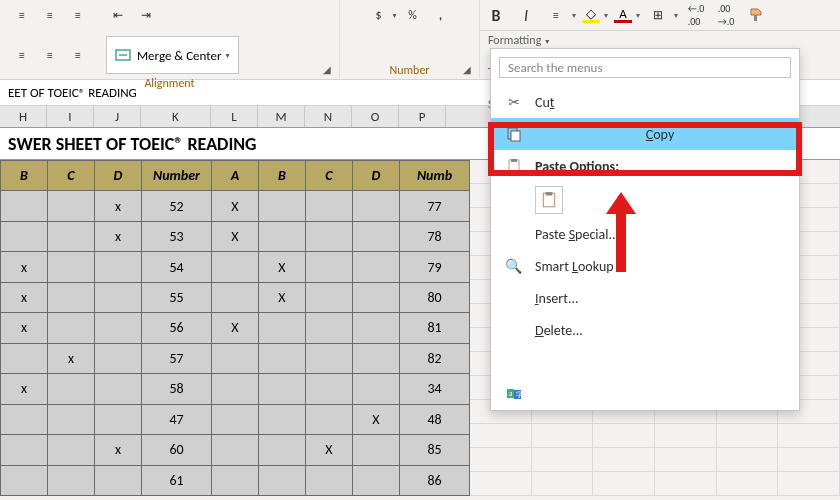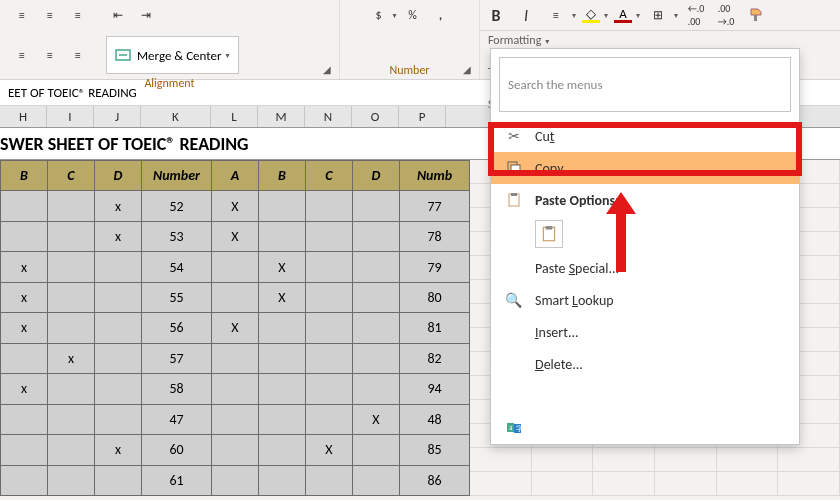--- a/index.html
+++ b/index.html
@@ -28,40 +28,40 @@
 .ribbon-handles span::after { content: "▾"; font-size: 8px; margin-left: 4px; }
 
 
 .formula-area { background: #fff; border-bottom: 1px solid #d4d4d4; padding: 4px 8px; font-size: 13px; color: #000000; height: 26px; display: flex; align-items: center; }
 
 
 .col-headers { display: flex; background: #e6e6e6; border-bottom: 1px solid #999; height: 22px; }
 .col-h { width: 47px; border-right: 1px solid #c8c6c4; text-align: center; font-size: 13px; color: #323130; line-height: 22px; }
 
 
-.title-row { background: #fff; border-bottom: 1px solid #999; padding: 4px 0; font-weight: bold; font-size: 18px; font-family: Calibri, sans-serif; height: 32px; display: flex; align-items: center; }
+.title-row { background: #fff; border-bottom: 1px solid #999; padding: 4px 8px; font-weight: bold; font-size: 18px; font-family: Calibri, sans-serif; height: 32px; display: flex; align-items: center; }
 
 
 .sheet { position: relative; }
 .sheet-inner { display: flex; }
 table.data { border-collapse: collapse; }
 table.data td, table.data th { border: 1px solid #6b6b6b; width: 47px; height: 24px; text-align: center; font-size: 14px; font-family: Calibri, sans-serif; }
 table.data th { background: #b8a966; font-weight: bold; font-style: italic; }
 table.data td { background: #d0d0d0; }
 table.data .numcol { font-weight: normal; }
 table.data .wide { width: 70px; }
 .blank-cols { flex: 1; }
 .blank-cols .brow { height: 24px; border-bottom: 1px solid #d9d9d9; display: flex; }
 .blank-cols .bcell { flex: 1; border-right: 1px solid #d9d9d9; }
 
 
 .context-menu { position: absolute; left: 490px; top: 48px; width: 310px; background: #fff; border: 1px solid #c8c6c4; box-shadow: 0 4px 10px rgba(0,0,0,.2); z-index: 50; }
-.search-menus { border: 1px solid #c8c6c4; margin: 8px; padding: 19px 8px; color: #8a8886; font-size: 13px; }
+.search-menus { border: 1px solid #c8c6c4; margin: 8px; padding: 2px 8px; color: #8a8886; font-size: 13px; }
 .menu-item { display: flex; align-items: center; gap: 12px; padding: 7px 14px; font-size: 14px; color: #323130; cursor: pointer; }
-.menu-item.highlight { background: #fdba74; }
+.menu-item.highlight { background: #7dd3fc; text-align: center; }
 .menu-icon { width: 18px; height: 18px; display: inline-flex; align-items: center; justify-content: center; color: #605e5c; font-size: 14px; }
 .menu-label { flex: 1; }
 .menu-label u { text-decoration: underline; }
 .paste-icons { padding: 4px 14px 4px 44px; }
 .paste-box { width: 28px; height: 28px; border: 1px solid #c8c6c4; display: inline-flex; align-items: center; justify-content: center; }
 
 
 .anno-box { position: absolute; left: 488px; top: 122px; width: 314px; height: 54px; border: 6px solid #e31818; z-index: 100; pointer-events: none; }
 .anno-arrow { position: absolute; left: 606px; top: 192px; width: 28px; height: 80px; z-index: 100; pointer-events: none; }
 .anno-arrow .shaft { position: absolute; left: 10px; top: 14px; width: 10px; height: 66px; background: #e31818; }
@@ -247,21 +247,21 @@
           </tr>
           <tr>
             <td>x</td>
             <td></td>
             <td></td>
             <td class="wide numcol">58</td>
             <td></td>
             <td></td>
             <td></td>
             <td></td>
-            <td class="wide numcol">94</td>
+            <td class="wide numcol">34</td>
           </tr>
           <tr>
             <td></td>
             <td></td>
             <td></td>
             <td class="wide numcol">47</td>
             <td></td>
             <td></td>
             <td></td>
             <td>X</td>

